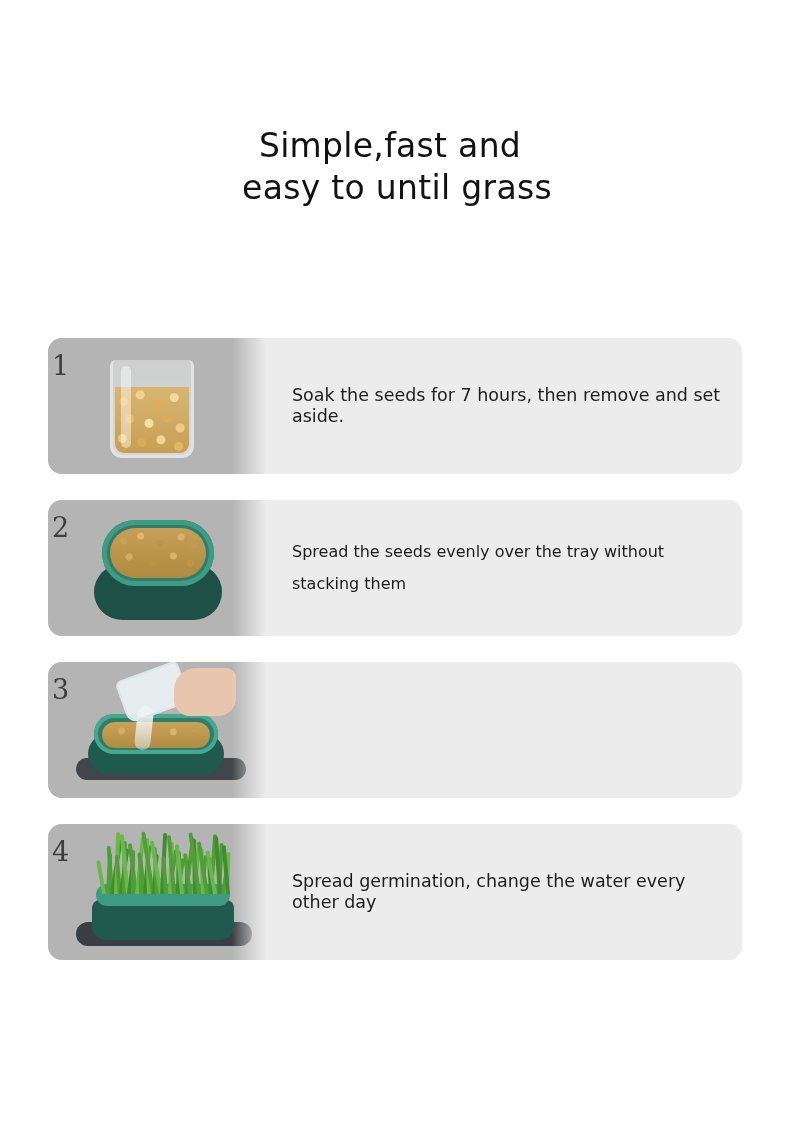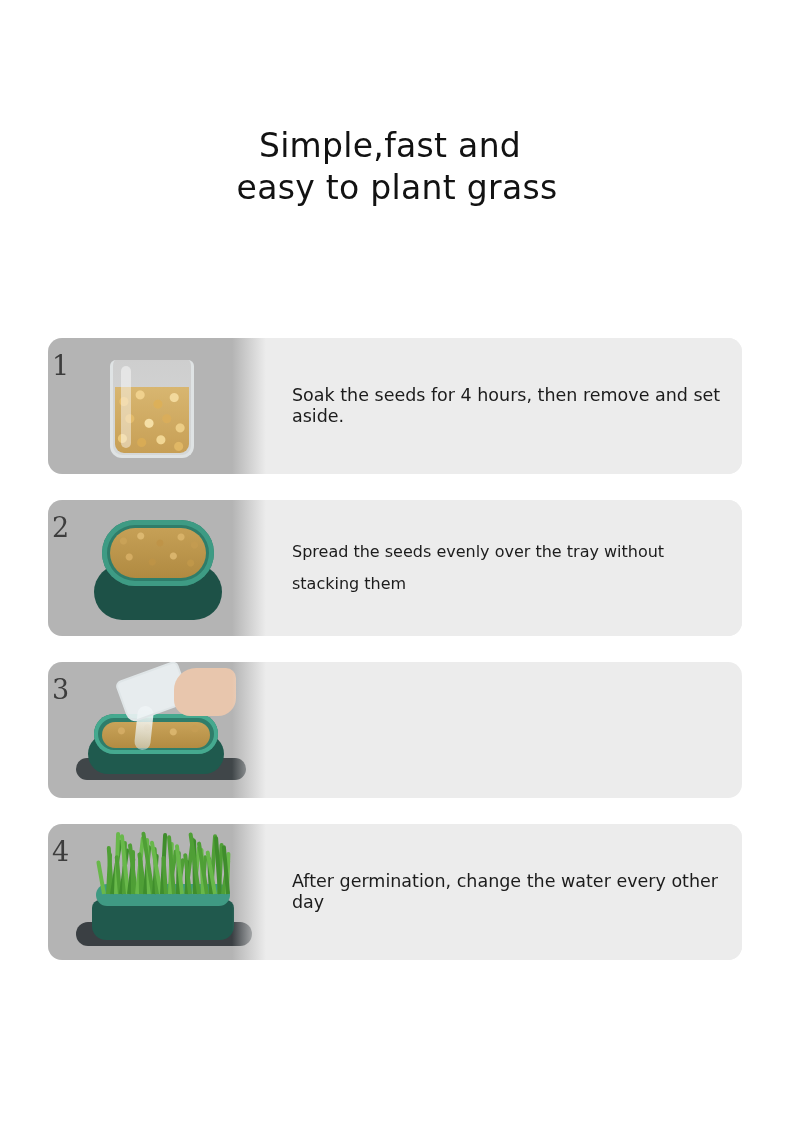--- a/index.html
+++ b/index.html
@@ -249,39 +249,39 @@
     background: linear-gradient(to right, rgba(236,236,236,0), #ececec);
   }
 </style>
 </head>
 <body>
 
 <div class="page">
 
   <div class="title-block">
     <span class="title-line title-line-1">Simple,fast and</span>
-    <span class="title-line title-line-2">easy to plant grass</span>
+    <span class="title-line title-line-2">easy to until grass</span>
   </div>
 
   <div class="steps">
 
     <div class="step">
       <div class="step-num">1</div>
       <div class="step-row">
         <div class="step-photo">
           <div class="ill">
             <div class="glass">
               <div class="glass-seeds"></div>
               <div class="glass-shine"></div>
             </div>
           </div>
           <div class="photo-fade"></div>
         </div>
         <div class="step-text dense">
-          <p>Soak the seeds for 4 hours, then remove and set aside.</p>
+          <p>Soak the seeds for 7 hours, then remove and set aside.</p>
         </div>
       </div>
     </div>
 
     <div class="step">
       <div class="step-num">2</div>
       <div class="step-row">
         <div class="step-photo">
           <div class="ill">
             <div class="tray-wrap">
@@ -369,19 +369,19 @@
                 <div class="blade" style="left: 116.75px; height: 51px; transform: rotate(3deg); background: rgb(79, 159, 54);"></div>
                 <div class="blade" style="left: 117.5px; height: 58px; transform: rotate(-4deg); background: rgb(63, 141, 44);"></div>
                 <div class="blade" style="left: 121.25px; height: 35px; transform: rotate(9deg); background: rgb(79, 159, 54);"></div>
                 <div class="blade" style="left: 125px; height: 42px; transform: rotate(2deg); background: rgb(104, 184, 74);"></div>
                 <div class="blade" style="left: 125.75px; height: 49px; transform: rotate(-5deg); background: rgb(63, 141, 44);"></div>
               </div>
           </div>
           <div class="photo-fade"></div>
         </div>
         <div class="step-text dense">
-          <p>After germination, change the water every other day</p>
+          <p>Spread germination, change the water every other day</p>
         </div>
       </div>
     </div>
 
   </div>
 </div>
 
 </body></html>

